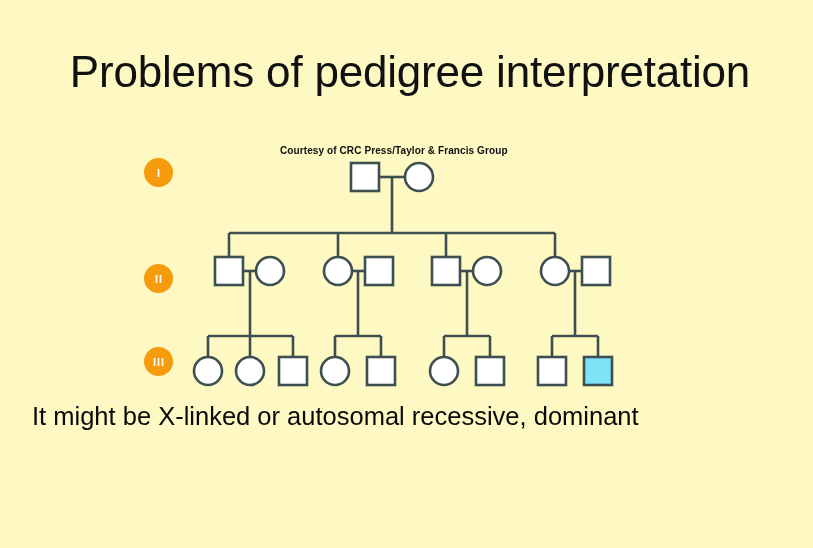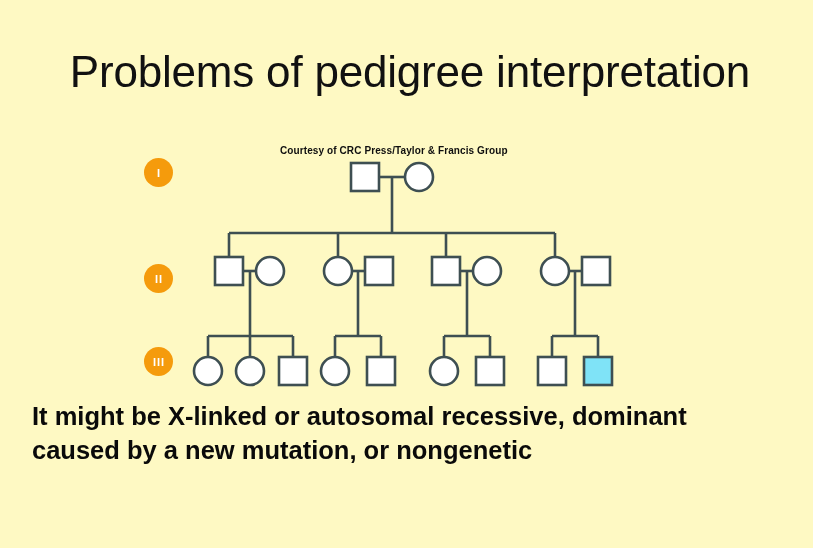--- a/index.html
+++ b/index.html
@@ -94,21 +94,21 @@
   }
 
   
   #slide-caption {
     position: absolute;
     left: 32px;
     top: 399px;
     width: 760px;
     font-size: 25.5px;
     line-height: 34px;
-    font-weight: 700;
+    font-weight: 400;
     color: #0a0a0a;
   }
   #slide-caption .cap-line { display: block; white-space: nowrap; }
 </style>
 </head>
 <body>
 
 <div id="slide">
 
   <div id="slide-title">Problems of pedigree interpretation</div>
@@ -196,16 +196,15 @@
         <rect x="286" y="205" width="28" height="28" fill="#ffffff"></rect>
 
         <rect x="348" y="205" width="28" height="28" fill="#ffffff"></rect>
         <rect x="394" y="205" width="28" height="28" fill="#7FE3F7"></rect>
       </g>
     </svg>
   </div>
 
   <div id="slide-caption">
     <span class="cap-line">It might be X-linked or autosomal recessive, dominant</span>
-    <span class="cap-line">caused by a new mutation, or nongenetic</span>
   </div>
 
 </div>
 
 </body></html>

